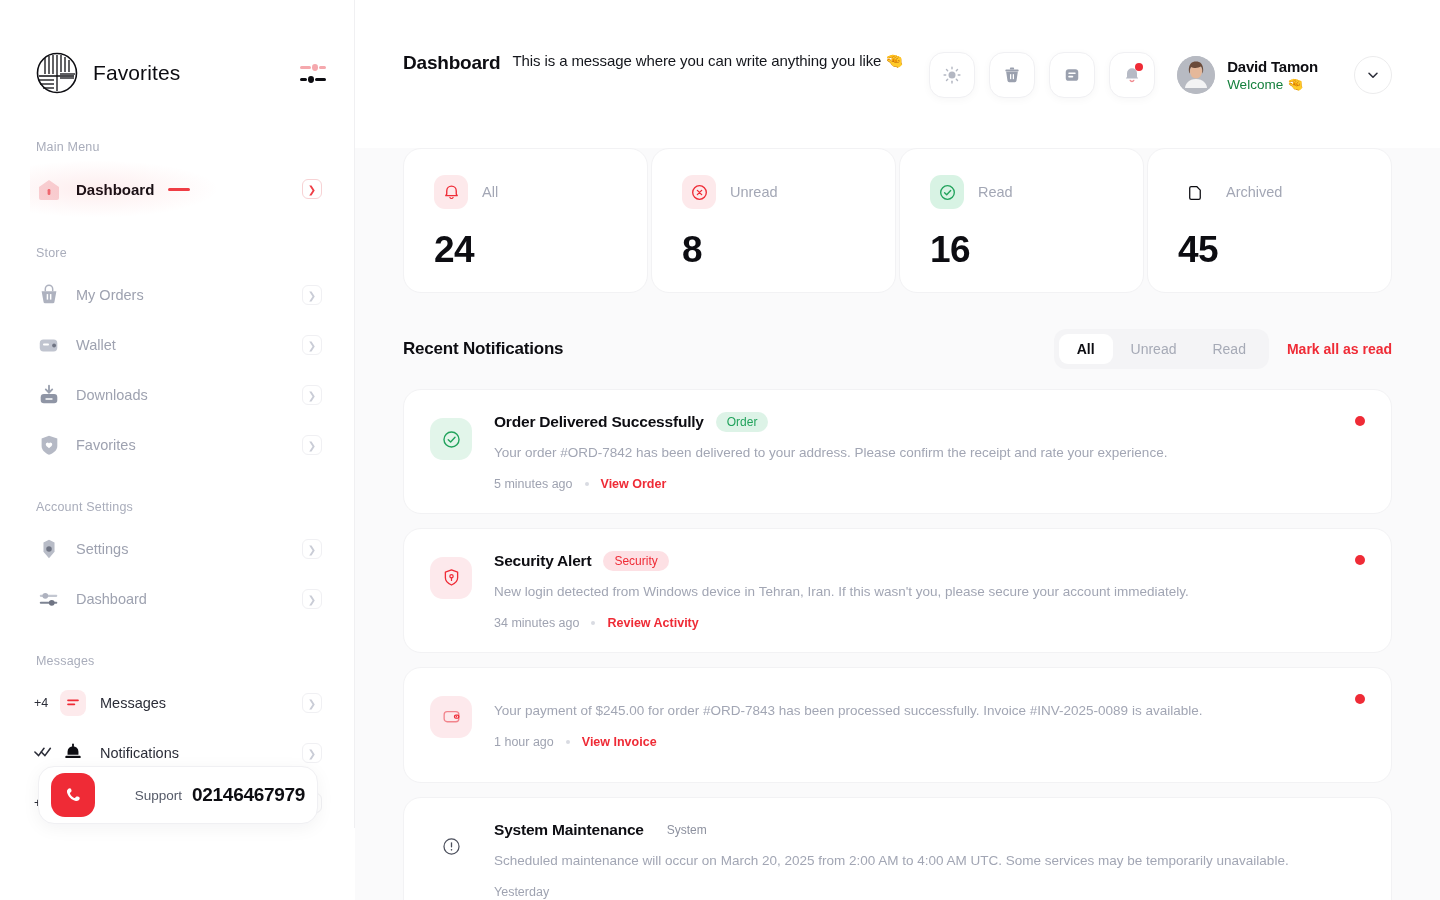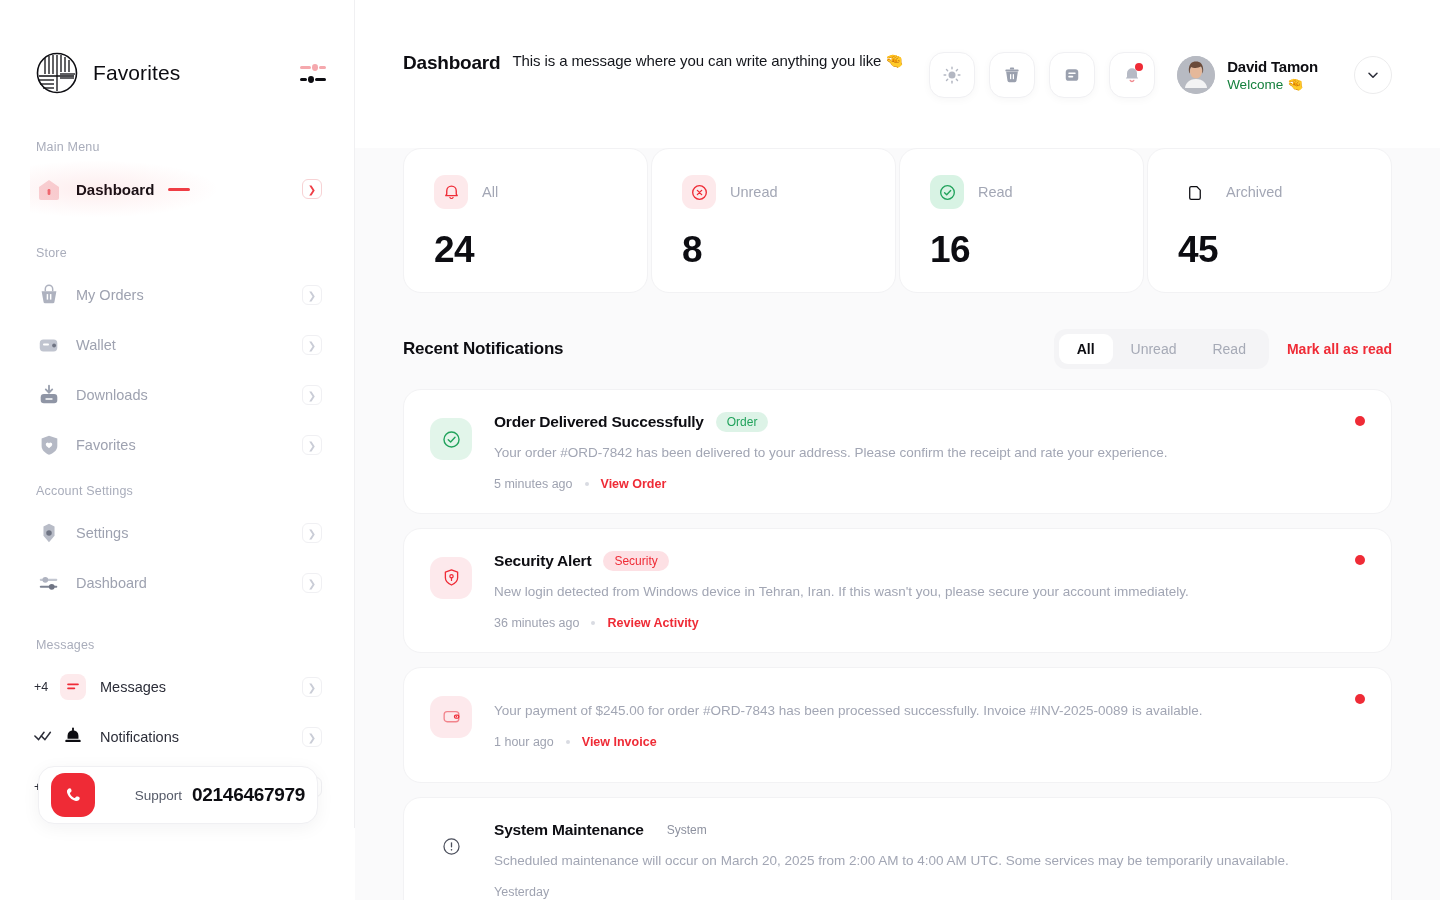--- a/index.html
+++ b/index.html
@@ -313,21 +313,21 @@
       <span class="nav-ico">
         <svg viewBox="0 0 26 26" width="24" height="24">
           <path d="M13 3 L22 6 v8 c0 5-4.5 8-9 9.5 C9.5 22 5 19 5 14 V6 Z" fill="#b5b9c5"></path>
           <path d="M13 16.5 c-2.2-1.6-3.5-2.6-3.5-4.2 a1.9 1.9 0 0 1 3.5-1 a1.9 1.9 0 0 1 3.5 1 c0 1.6-1.3 2.6-3.5 4.2z" fill="#fff"></path>
         </svg>
       </span>
       <span class="nav-label">Favorites</span>
       <span class="nav-chev">❯</span>
     </div>
 
-    <div class="section-label" style="margin-top:18px;">Account Settings</div>
+    <div class="section-label" style="margin-top:34px;">Account Settings</div>
 
     <div class="nav-item" style="margin-top:14px;">
       <span class="nav-ico">
         <svg viewBox="0 0 26 26" width="24" height="24">
           <path d="M13 3 L19 6 V16 L13 23 L7 16 V6 Z" fill="#b8bcc7"></path>
           <circle cx="13" cy="13" r="3" fill="#6f7483"></circle>
         </svg>
       </span>
       <span class="nav-label">Settings</span>
       <span class="nav-chev">❯</span>
@@ -568,21 +568,21 @@
               <path d="M12 12.4 v3" stroke="#ef2b36" stroke-width="1.4" stroke-linecap="round"></path>
             </svg>
           </span>
           <div class="notif-body">
             <div class="notif-head">
               <span class="notif-title">Security Alert</span>
               <span class="chip pink">Security</span>
             </div>
             <div class="notif-desc">New login detected from Windows device in Tehran, Iran. If this wasn't you, please secure your account immediately.</div>
             <div class="notif-foot">
-              <span class="notif-time">36 minutes ago</span>
+              <span class="notif-time">34 minutes ago</span>
               <span class="sep-dot"></span>
               <span class="notif-action">Review Activity</span>
             </div>
           </div>
           <span class="unread-dot"></span>
         </div>
 
         <div class="notif">
           <span class="notif-ico pink">
             <svg viewBox="0 0 24 24" width="21" height="21">

